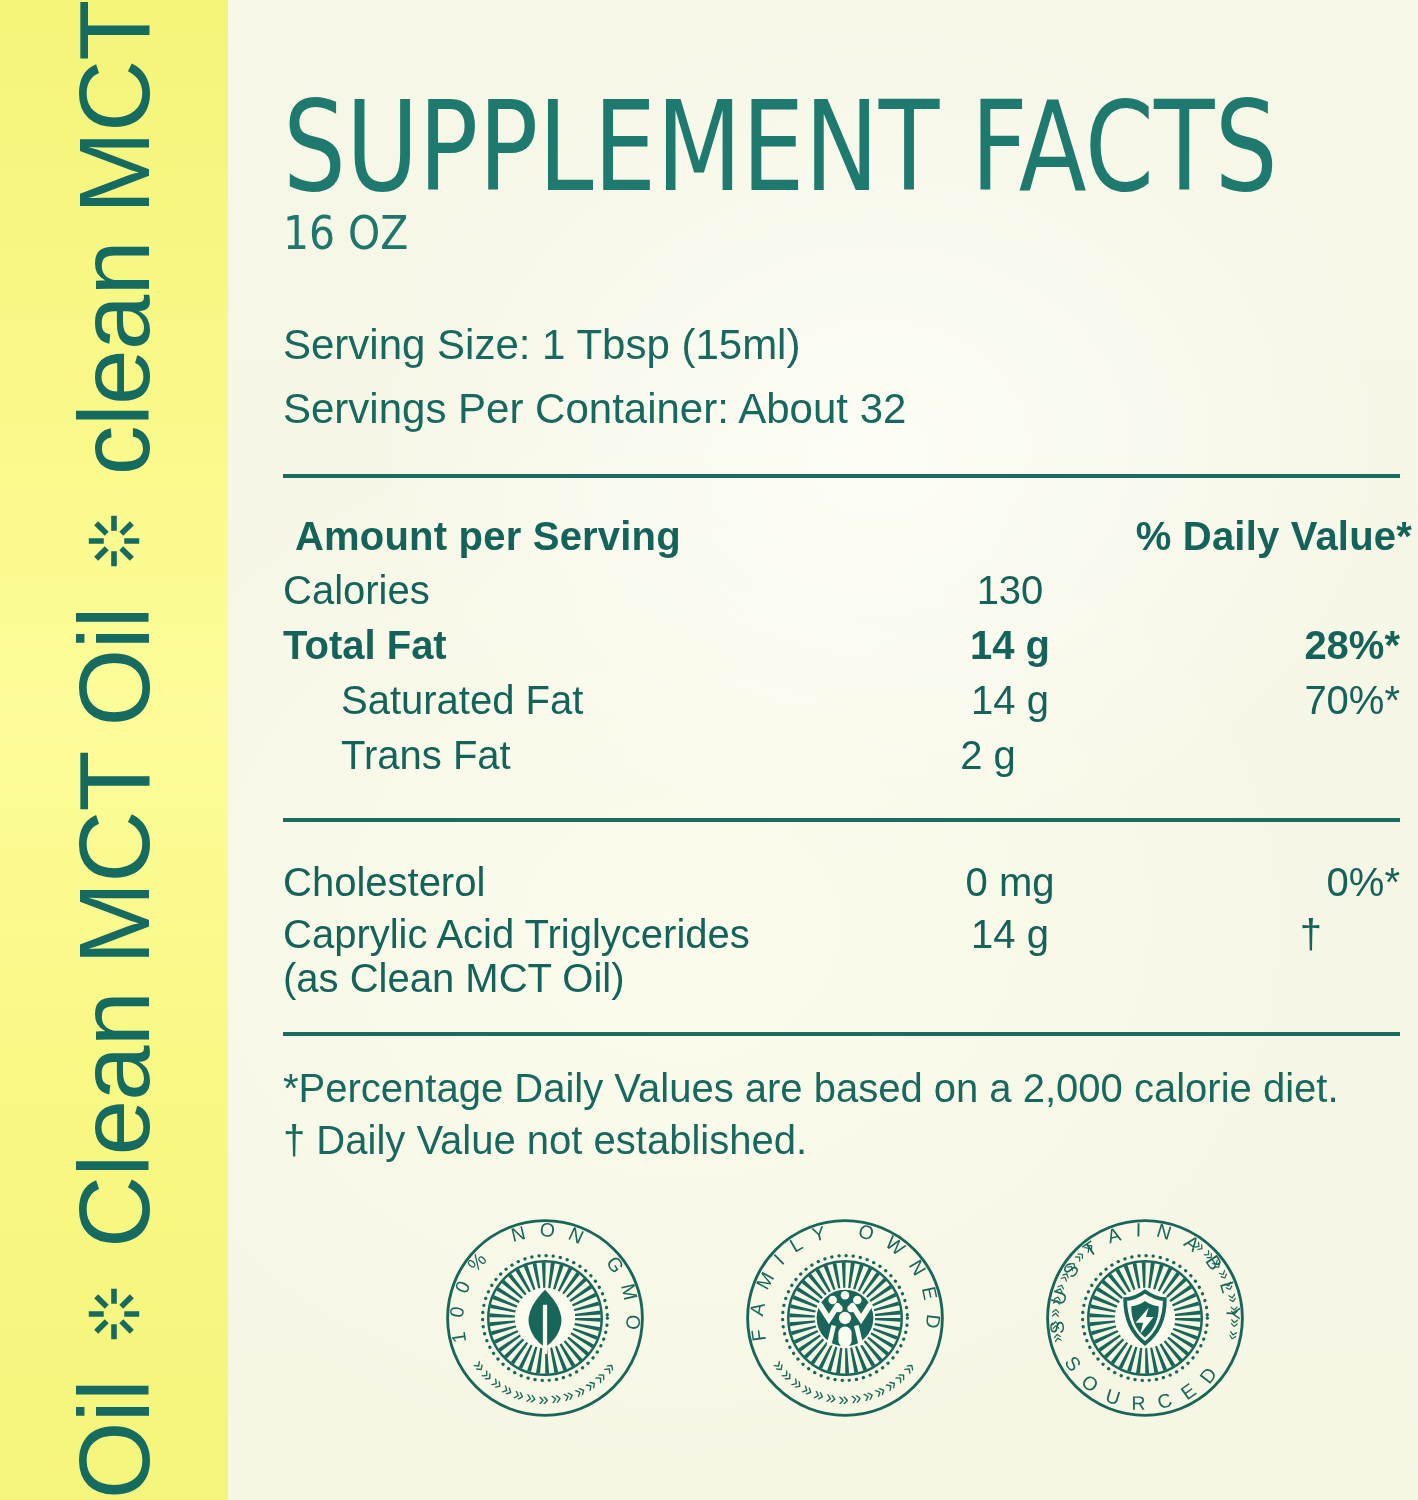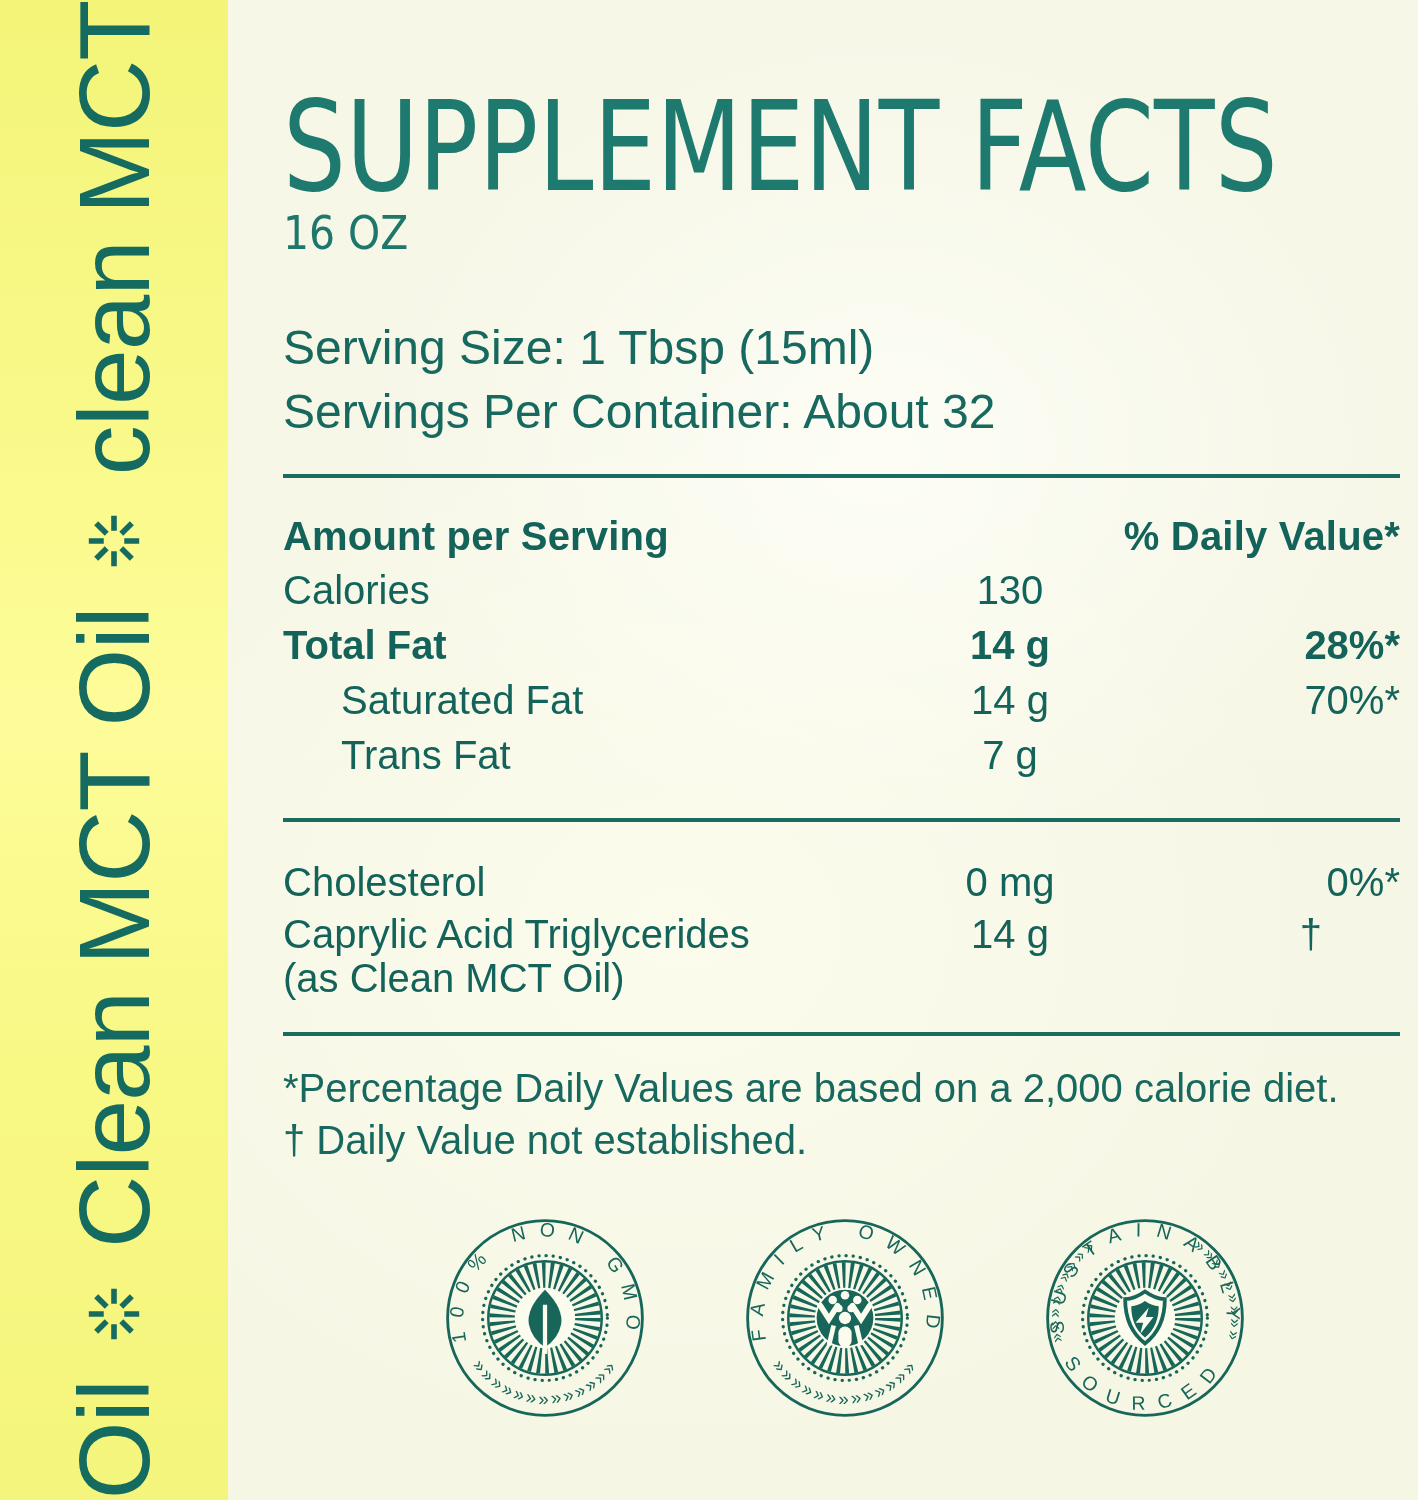--- a/index.html
+++ b/index.html
@@ -30,21 +30,21 @@
   .h1{
     left:55px;top:82px;color:#1e7a6e;font-family:"DejaVu Sans",sans-serif;
     font-size:124px;line-height:1.05;white-space:nowrap;
   }
   .squeeze{display:inline-block;transform:scaleX(.80);transform-origin:left top;}
   .squeeze2{display:inline-block;transform:scaleX(.87);transform-origin:left top;}
   .h2{
     left:55px;top:208px;color:#1d776b;font-family:"DejaVu Sans",sans-serif;
     font-size:47px;line-height:1.05;white-space:nowrap;
   }
-  .serving{left:55px;font-size:48px;line-height:1.1;color:#17685e;white-space:nowrap;}
+  .serving{left:55px;font-size:42px;line-height:1.1;color:#17685e;white-space:nowrap;}
   .divider{left:55px;width:1117px;height:4px;background:#1c6b61;}
   .trow{left:55px;width:1117px;display:flex;font-size:40px;line-height:44px;color:#14635b;}
   .trow .lbl{flex:1 1 auto;}
   .trow .lbl.ind{padding-left:58px;}
   .trow .amt{flex:0 0 220px;text-align:center;}
   .trow .dv{flex:0 0 280px;text-align:right;}
   .trow .dv.dagger{padding-right:78px;box-sizing:border-box;}
   .thead{font-weight:bold;letter-spacing:.2px;}
   .foot{left:55px;font-size:40px;line-height:1.2;color:#17685e;white-space:nowrap;}
   
@@ -92,43 +92,43 @@
   <div class="main">
 
     <div class="abs h1"><span class="squeeze">SUPPLEMENT FACTS</span></div>
     <div class="abs h2"><span class="squeeze2">16 OZ</span></div>
 
     <div class="abs serving" style="top:322px;">Serving Size: 1 Tbsp (15ml)</div>
     <div class="abs serving" style="top:386px;">Servings Per Container: About 32</div>
 
     <div class="abs divider" style="top:474px;"></div>
 
-    <div class="abs trow thead" style="top:514px;">
+    <div class="abs trow thead" style="top:514px;margin-left:12px;">
       <div class="lbl">Amount per Serving</div>
       <div class="dv">% Daily Value*</div>
     </div>
 
     <div class="abs trow" style="top:568px;justify-content:space-between;">
       <div class="lbl">Calories</div>
       <div class="amt">130</div>
       <div class="dv"></div>
     </div>
     <div class="abs trow" style="top:623px;font-weight:bold;">
       <div class="lbl">Total Fat</div>
       <div class="amt">14 g</div>
       <div class="dv">28%*</div>
     </div>
     <div class="abs trow" style="top:678px;">
       <div class="lbl ind">Saturated Fat</div>
       <div class="amt">14 g</div>
       <div class="dv">70%*</div>
     </div>
-    <div class="abs trow" style="top:733px;">
+    <div class="abs trow" style="top:733px;gap:22px;">
       <div class="lbl ind">Trans Fat</div>
-      <div class="amt">7 g</div>
+      <div class="amt">2 g</div>
       <div class="dv"></div>
     </div>
 
     <div class="abs divider" style="top:818px;"></div>
 
     <div class="abs trow" style="top:860px;">
       <div class="lbl">Cholesterol</div>
       <div class="amt">0 mg</div>
       <div class="dv">0%*</div>
     </div>

